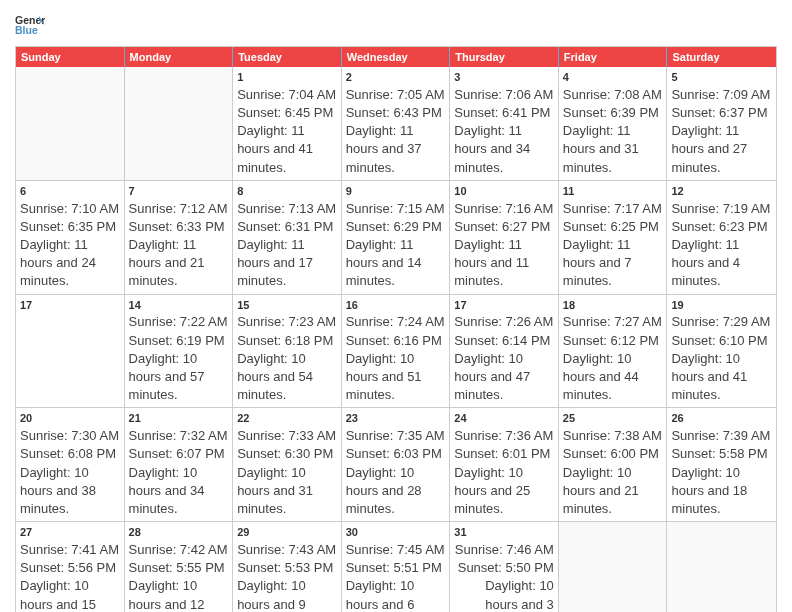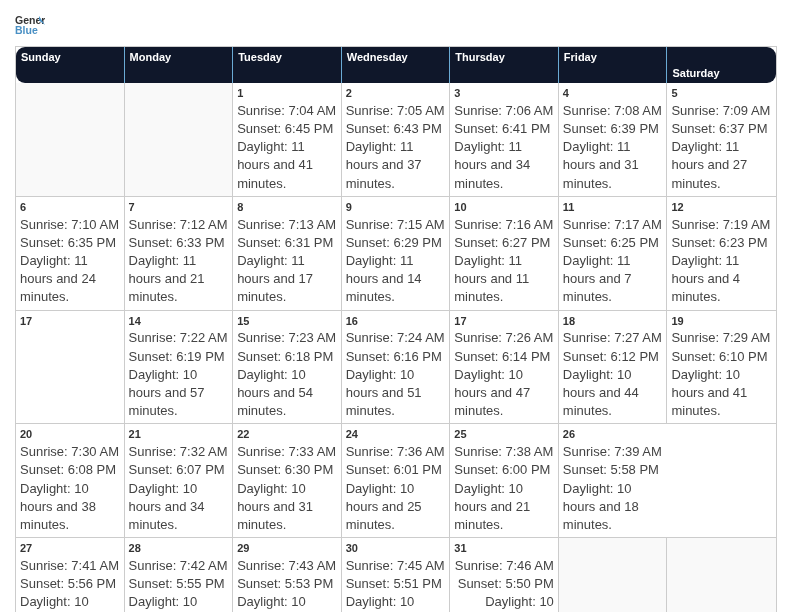--- a/index.html
+++ b/index.html
@@ -46,32 +46,31 @@
     }
     .calendar {
       flex: 1;
       display: flex;
       flex-direction: column;
       border: 1px solid #ccc;
     }
     .cal-header-row {
       display: grid;
       grid-template-columns: repeat(7, 1fr);
-      background: #0f172a;
-      border-radius: 9px;
+      background: #ef4444;
     }
     .cal-header-cell {
       color: #fff;
       font-size: 11px;
       font-weight: bold;
       padding: 4px 5px;
       border-right: 1px solid #6aaad4;
       text-align: left;
     }
-    .cal-header-cell:last-child { border-right: none; margin-top: 16px; }
+    .cal-header-cell:last-child { border-right: none; }
     .cal-body {
       flex: 1;
       display: flex;
       flex-direction: column;
     }
     .cal-row {
       display: grid;
       grid-template-columns: repeat(7, 1fr);
       flex: 1;
       border-top: 1px solid #ccc;
@@ -262,20 +261,26 @@
 Sunset: 6:07 PM
 Daylight: 10 hours and 34 minutes.</div>
           </div>
           <div class="cal-cell">
             <span class="day-num">22</span>
             <div class="cell-text" style="white-space: pre-line;">Sunrise: 7:33 AM
 Sunset: 6:30 PM
 Daylight: 10 hours and 31 minutes.</div>
           </div>
           <div class="cal-cell">
+            <span class="day-num">23</span>
+            <div class="cell-text" style="white-space: pre-line;">Sunrise: 7:35 AM
+Sunset: 6:03 PM
+Daylight: 10 hours and 28 minutes.</div>
+          </div>
+          <div class="cal-cell">
             <span class="day-num">24</span>
             <div class="cell-text" style="white-space: pre-line;">Sunrise: 7:36 AM
 Sunset: 6:01 PM
 Daylight: 10 hours and 25 minutes.</div>
           </div>
           <div class="cal-cell">
             <span class="day-num">25</span>
             <div class="cell-text" style="white-space: pre-line;">Sunrise: 7:38 AM
 Sunset: 6:00 PM
 Daylight: 10 hours and 21 minutes.</div>

